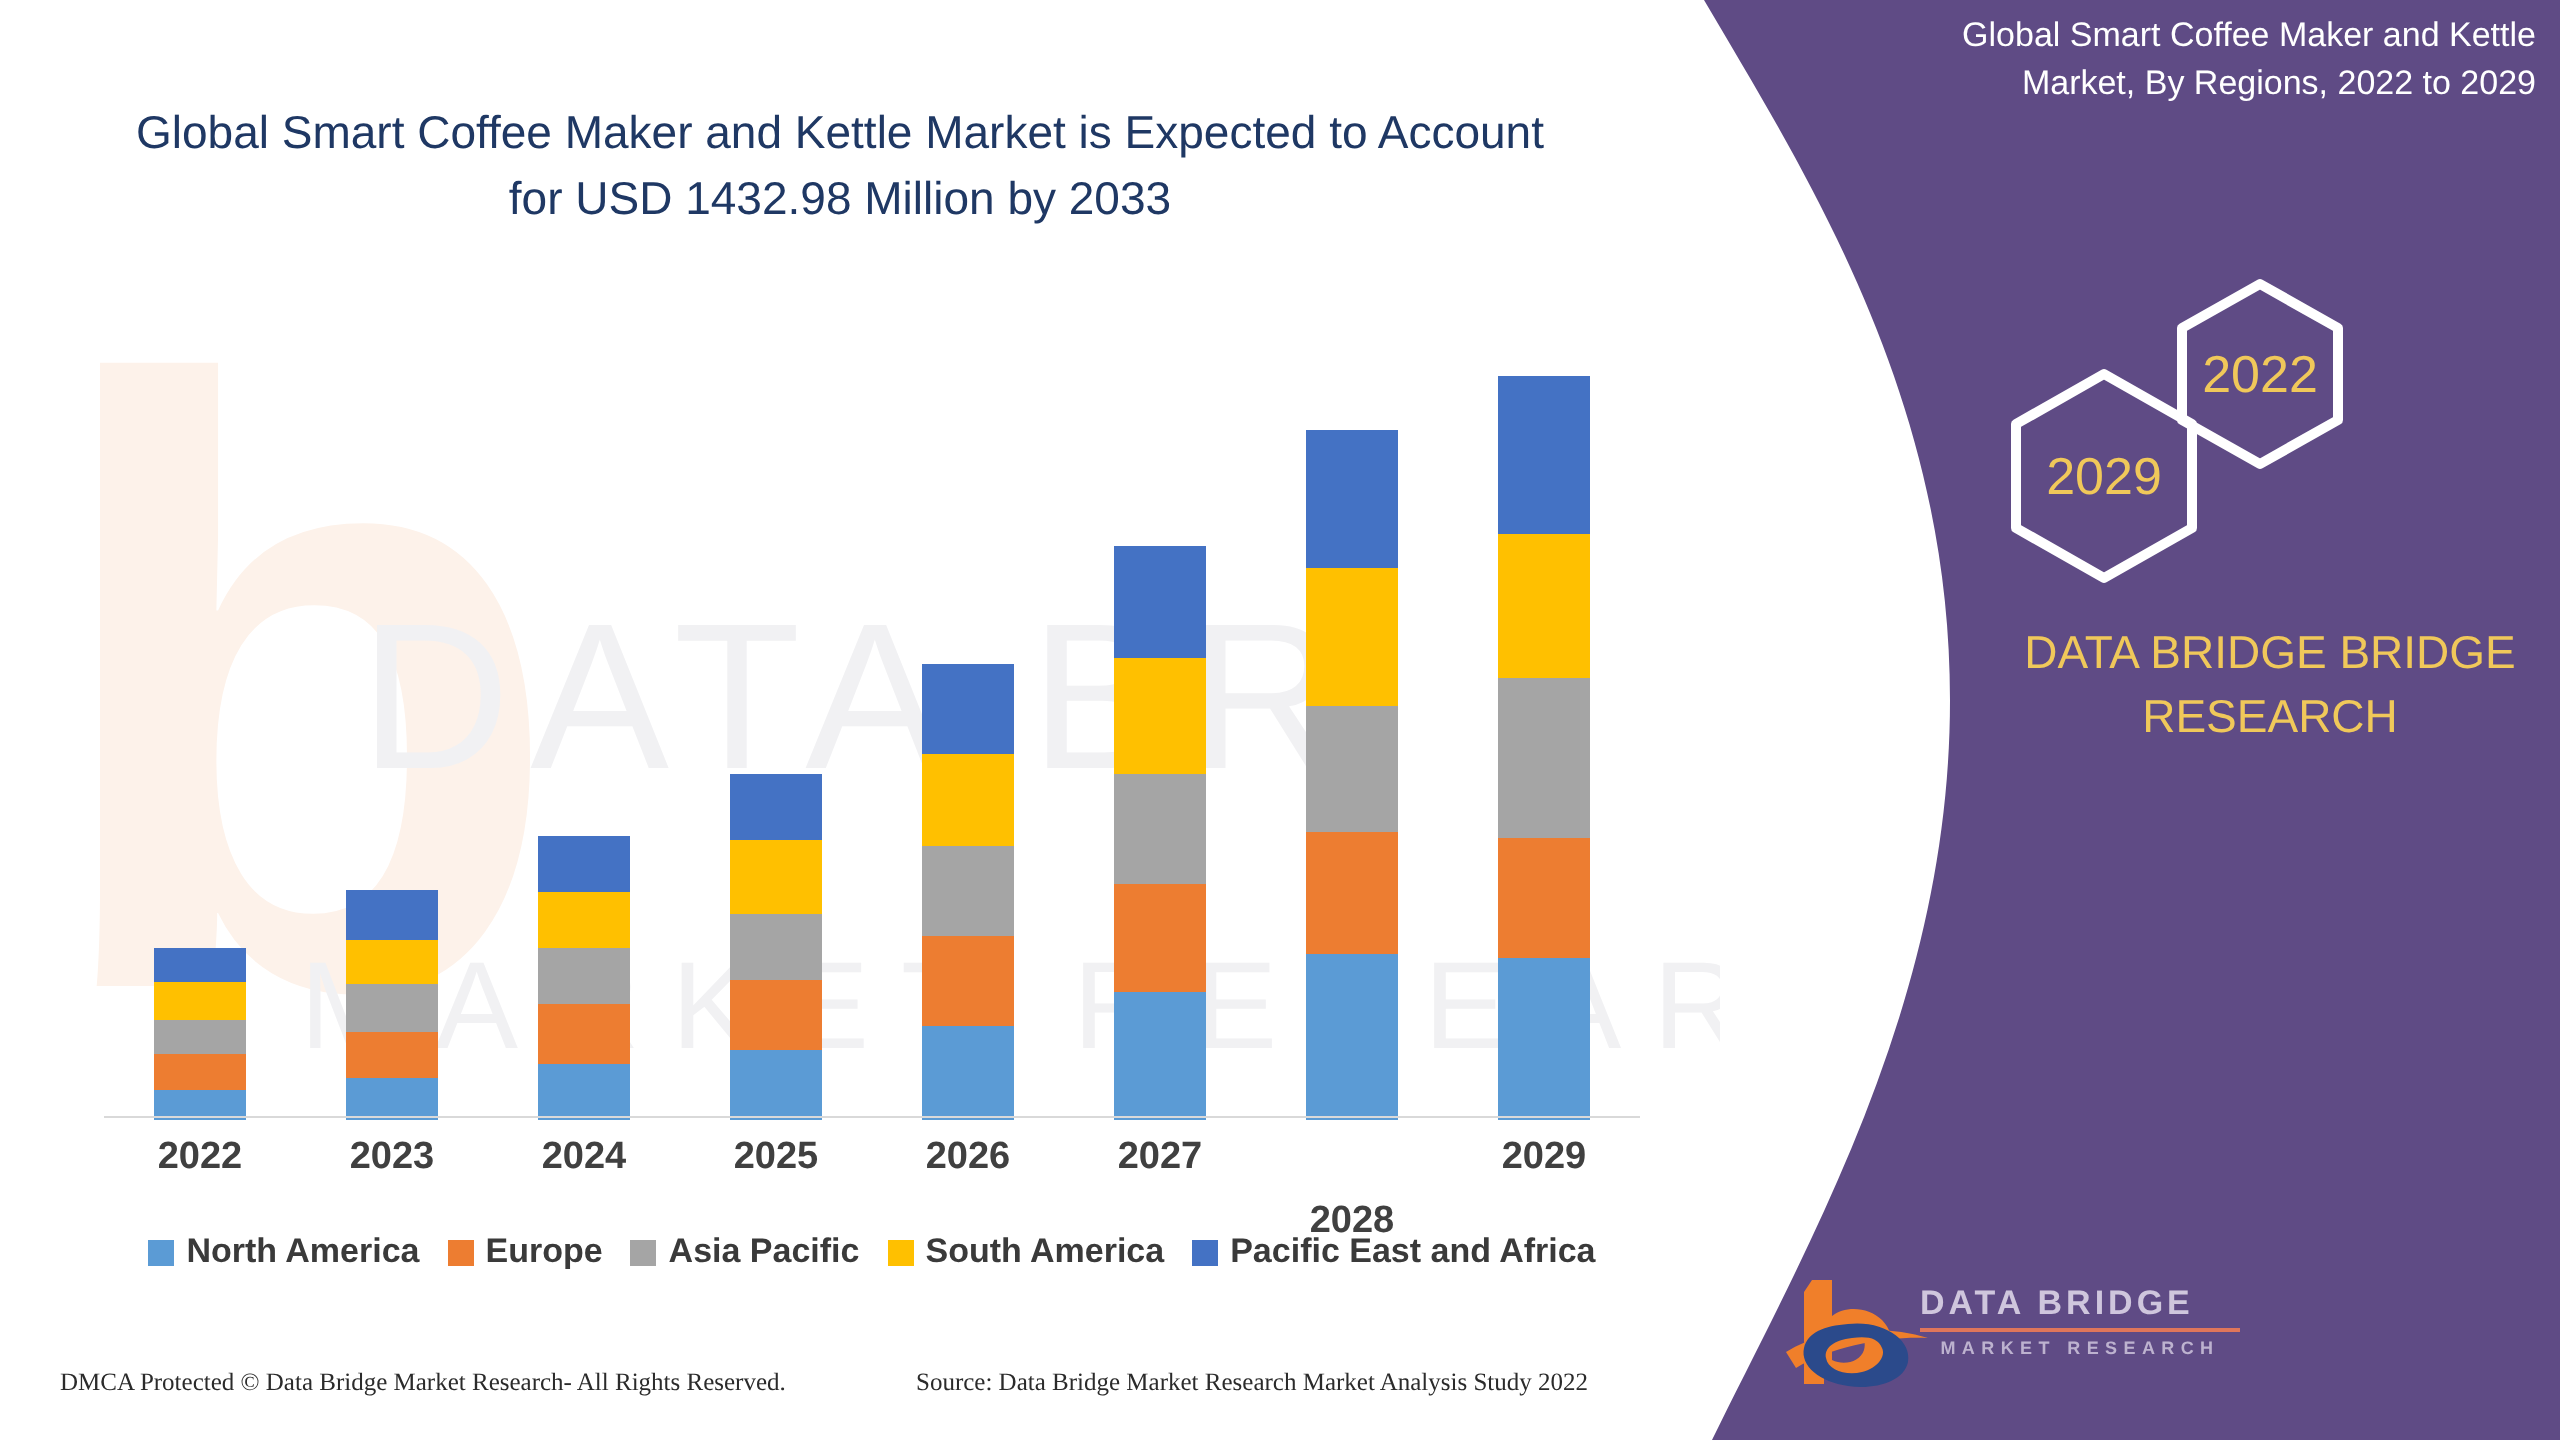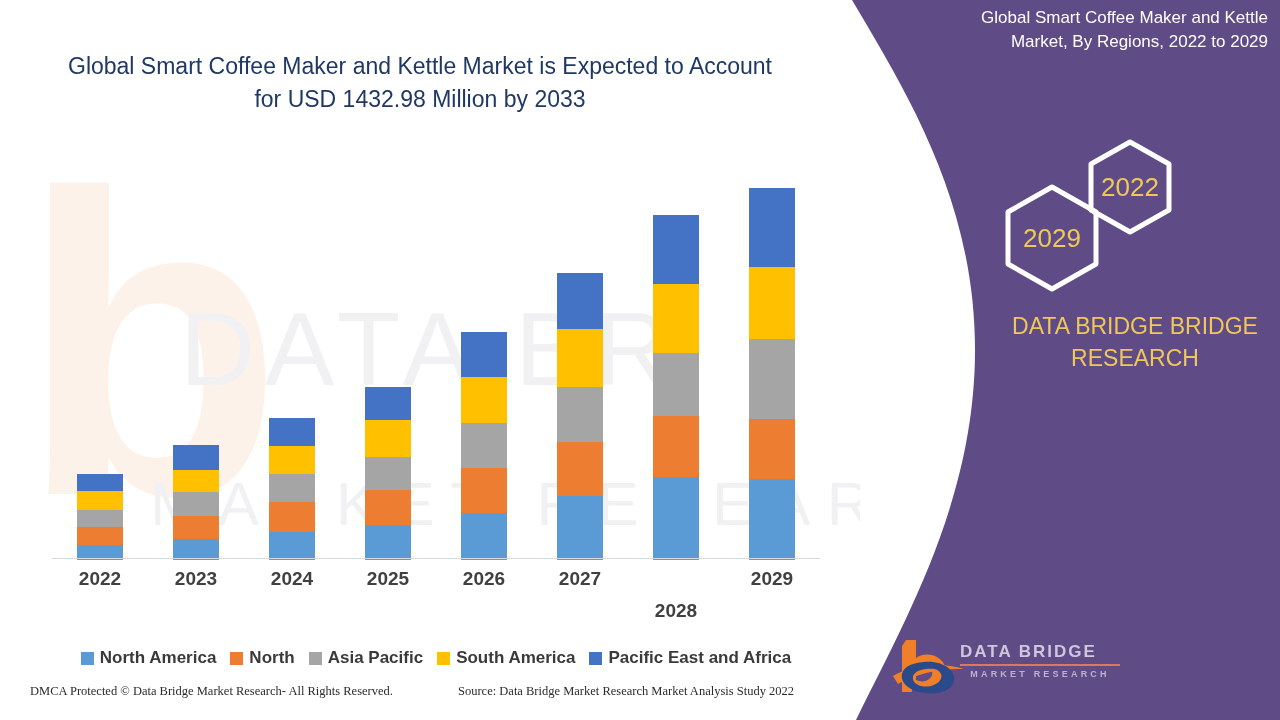--- a/index.html
+++ b/index.html
@@ -48,21 +48,21 @@
   }
   .seg { width:100%; }
   .xlabels { position:absolute; left:52px; top:568px; width:768px; height:30px; }
   .xlabel {
     position:absolute; width:80px; text-align:center;
     color:#404040; font-size:19px; font-weight:700;
   }
 
   
   #legend {
-    position:absolute; left:52px; top:648px; width:768px;
+    position:absolute; left:52px; top:616px; width:768px;
     display:flex; align-items:flex-start; justify-content:center; gap:14px;
   }
   .legend-item { display:flex; align-items:center; gap:6px; }
   .legend-swatch { width:13px; height:13px; flex:0 0 auto; }
   .legend-label { font-size:17px; color:#3a3a3a; font-weight:700; white-space:nowrap; }
 
   
   #footer { position:absolute; left:0; top:684px; width:860px; height:26px; }
   .foot-txt {
     position:absolute; font-family:"Liberation Serif", serif;
@@ -190,21 +190,21 @@
       <div class="xlabel" style="left: 680px;">2029</div>
     </div>
 
   <div id="legend">
       <div class="legend-item">
         <span class="legend-swatch" style="background: rgb(91, 155, 213);"></span>
         <span class="legend-label">North America</span>
       </div>
       <div class="legend-item">
         <span class="legend-swatch" style="background: rgb(237, 125, 49);"></span>
-        <span class="legend-label">North</span>
+        <span class="legend-label">Europe</span>
       </div>
       <div class="legend-item">
         <span class="legend-swatch" style="background: rgb(165, 165, 165);"></span>
         <span class="legend-label">Asia Pacific</span>
       </div>
       <div class="legend-item">
         <span class="legend-swatch" style="background: rgb(255, 192, 0);"></span>
         <span class="legend-label">South America</span>
       </div>
       <div class="legend-item">

